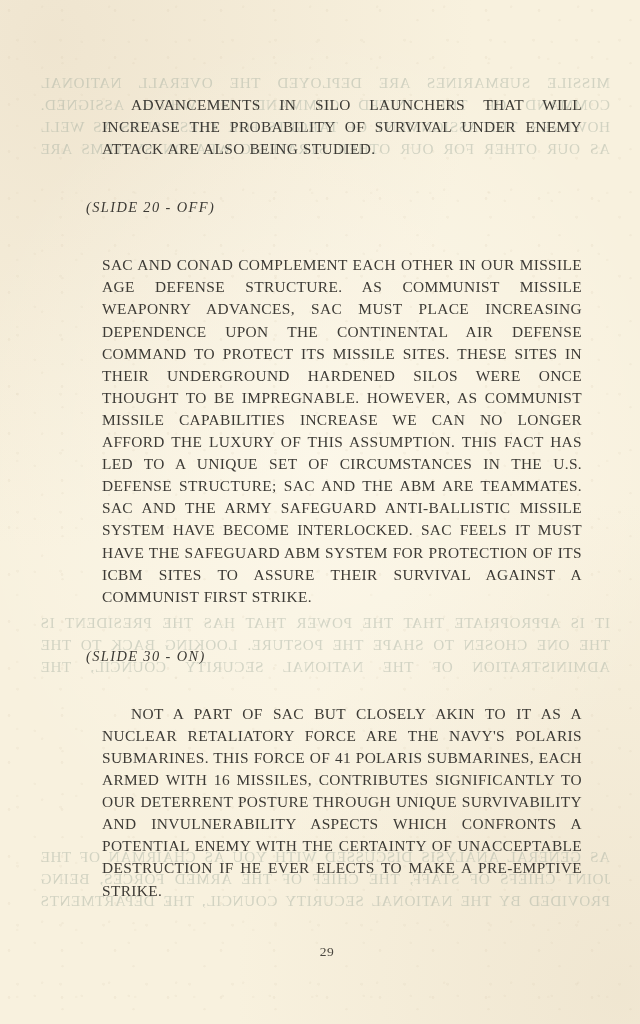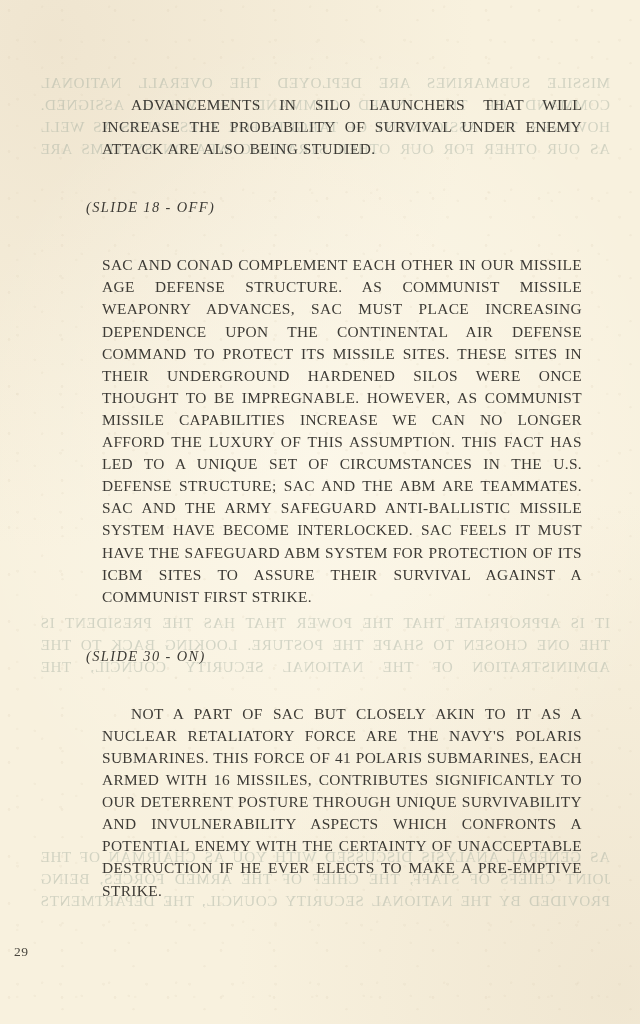--- a/index.html
+++ b/index.html
@@ -95,20 +95,21 @@
   }
 
   .gap-para   { height: 21px; }
   .gap-slide  { height: 20px; }
 
   .folio {
     position: absolute;
     top: 944px;
     left: 0;
     width: 640px;
+    text-align: center;
     color: #4a473f;
     font-size: 13.5px;
     letter-spacing: .4px;
     padding-left: 14px;
     box-sizing: border-box;
   }
 </style>
 </head>
 <body>
 
@@ -121,21 +122,21 @@
   <div class="bleed" id="bleed-mid">IT IS APPROPRIATE THAT THE POWER THAT HAS THE PRESIDENT IS THE ONE CHOSEN TO SHAPE THE POSTURE. LOOKING BACK TO THE ADMINISTRATION OF THE NATIONAL SECURITY COUNCIL, THE</div>
 
   <div class="bleed" id="bleed-bottom">AS GENERAL ANALYSIS DISCUSSED WITH YOU AS CHAIRMAN OF THE JOINT CHIEFS OF STAFF, THE CHIEF OF THE ARMED FORCES, BEING PROVIDED BY THE NATIONAL SECURITY COUNCIL, THE DEPARTMENTS</div>
 
   <div class="content">
 
     <p class="para indent">Advancements in silo launchers that will increase the probability of survival under enemy attack are also being studied.</p>
 
     <div class="gap-slide"></div>
 
-    <p class="slide">(SLIDE 18 - OFF)</p>
+    <p class="slide">(SLIDE 20 - OFF)</p>
 
     <div class="gap-slide"></div>
 
     <p class="para">SAC and CONAD complement each other in our missile age defense structure. As Communist missile weaponry advances, SAC must place increasing dependence upon the Continental Air Defense Command to protect its missile sites. These sites in their underground hardened silos were once thought to be impregnable. However, as Communist missile capabilities increase we can no longer afford the luxury of this assumption. This fact has led to a unique set of circumstances in the U.S. defense structure; SAC and the ABM are teammates. SAC and the Army Safeguard anti-ballistic missile system have become interlocked. SAC feels it must have the Safeguard ABM system for protection of its ICBM sites to assure their survival against a Communist first strike.</p>
 
     <div class="gap-para"></div>
 
     <p class="slide">(SLIDE 30 - ON)</p>
 
     <div class="gap-slide"></div>

